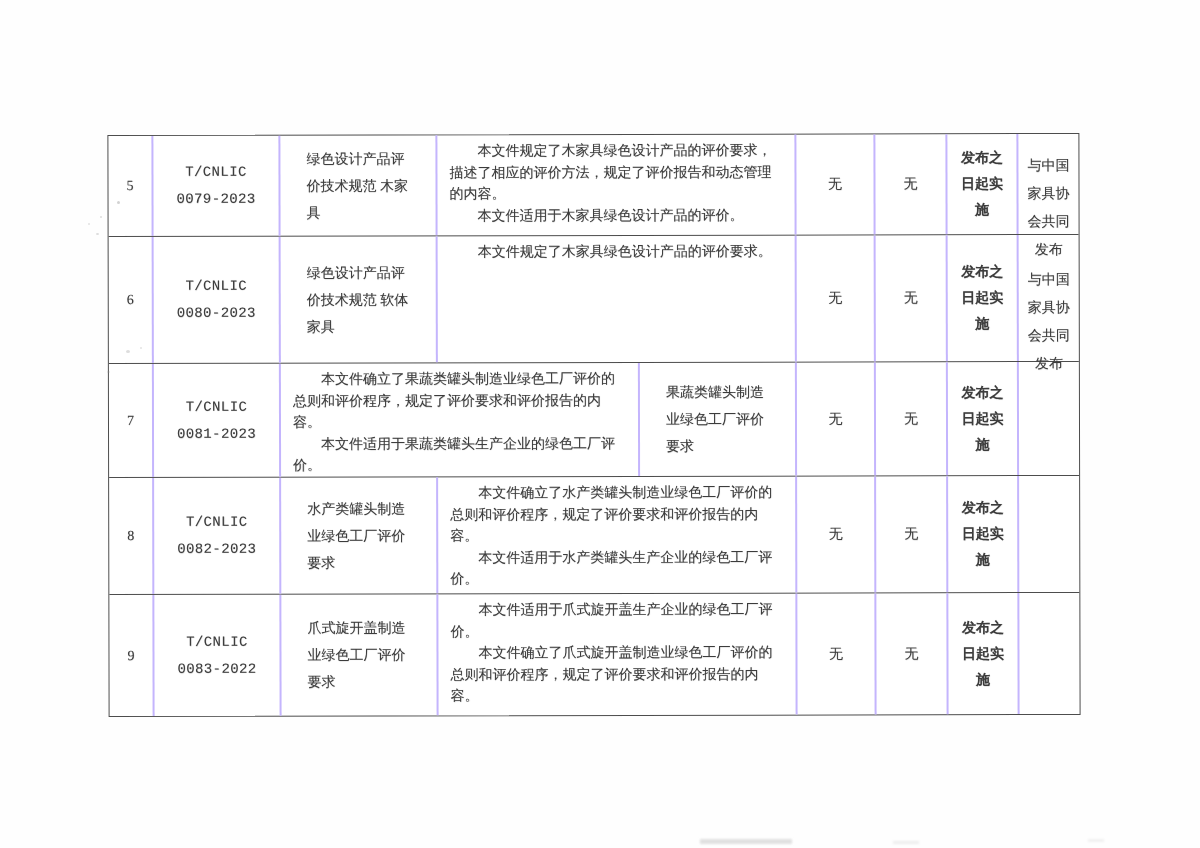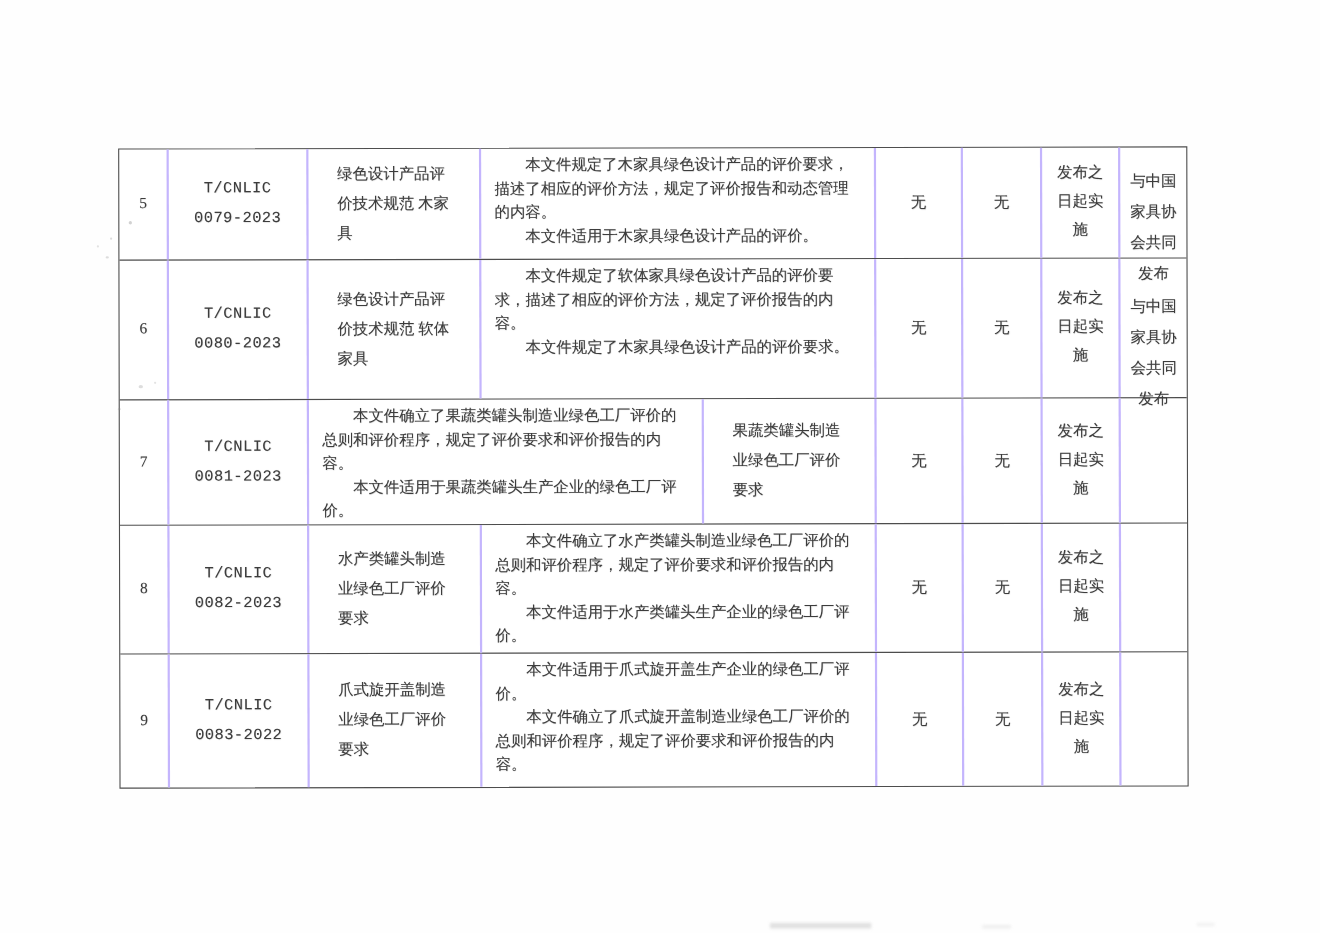--- a/index.html
+++ b/index.html
@@ -44,21 +44,21 @@
     font-size: 14px;
   }
   .cell:last-child { border-right: none; }
   .c-num   { flex: 0 0 45px; }
   .c-code  { flex: 0 0 127px; flex-direction: column; line-height: 27px; letter-spacing: 0.4px; font-family: Liberation Mono, monospace; }
   .c-name  { flex: 0 0 157px; justify-content: flex-start; text-align: left; padding: 0 26px; line-height: 27px; }
   .c-desc  { flex: 0 0 359px; display: block; text-align: left; padding: 5px 12px 0 12px; }
   .c-desc p { margin: 0; text-indent: 2em; font-size: 14px; line-height: 21.5px; }
   .c-none1 { flex: 0 0 79px; }
   .c-none2 { flex: 0 0 72px; }
-  .c-impl  { flex: 0 0 71px; }
+  .c-impl  { flex: 0 0 71px; font-weight: bold; }
   .c-impl span { display: inline-block; width: 3em; text-align: center; line-height: 26px; }
   .c-notes { flex: 0 0 60px; margin-top: 48px; }
   .c-notes span { display: inline-block; width: 3em; text-align: center; line-height: 28px; }
   .h-r5 { height: 100px; }
   .h-r6 { height: 126px; }
   .h-r7 { height: 113px; }
   .h-r8 { height: 116px; }
   .h-r9 { height: 121px; }
   .speck {
     position: absolute;
@@ -100,21 +100,20 @@
     </div>
 
     <div class="t-row h-r6">
       <div class="cell c-num">6</div>
       <div class="cell c-code">
         <div>T/CNLIC</div>
         <div>0080-2023</div>
       </div>
       <div class="cell c-name">绿色设计产品评价技术规范 软体家具</div>
       <div class="cell c-desc">
-        <p>本文件规定了软体家具绿色设计产品的评价要求，描述了相应的评价方法，规定了评价报告的内容。</p>
         <p>本文件规定了木家具绿色设计产品的评价要求。</p>
       </div>
       <div class="cell c-none1">无</div>
       <div class="cell c-none2">无</div>
       <div class="cell c-impl">
           <span>发布之日起实施</span>
         </div>
       <div class="cell c-notes">
           <span>与中国家具协会共同发布</span>
         </div>

